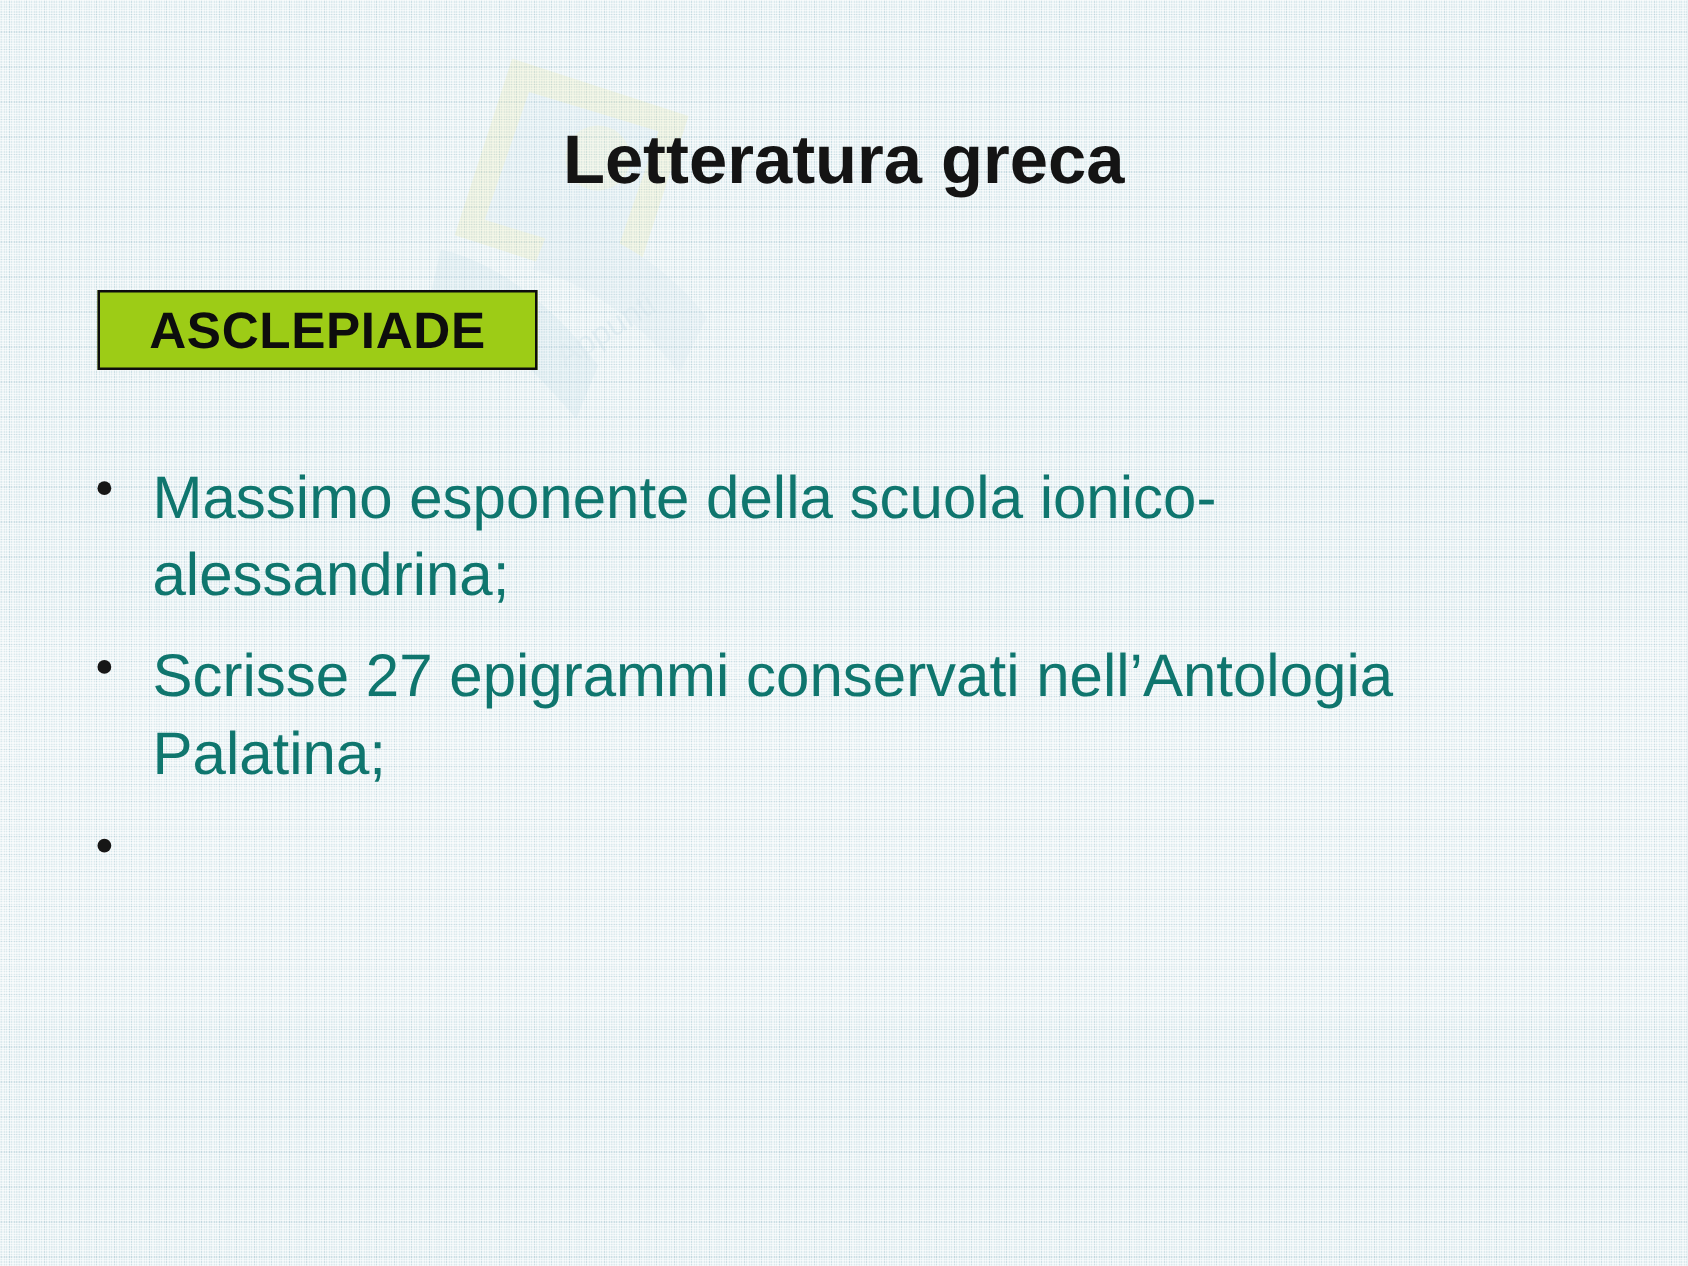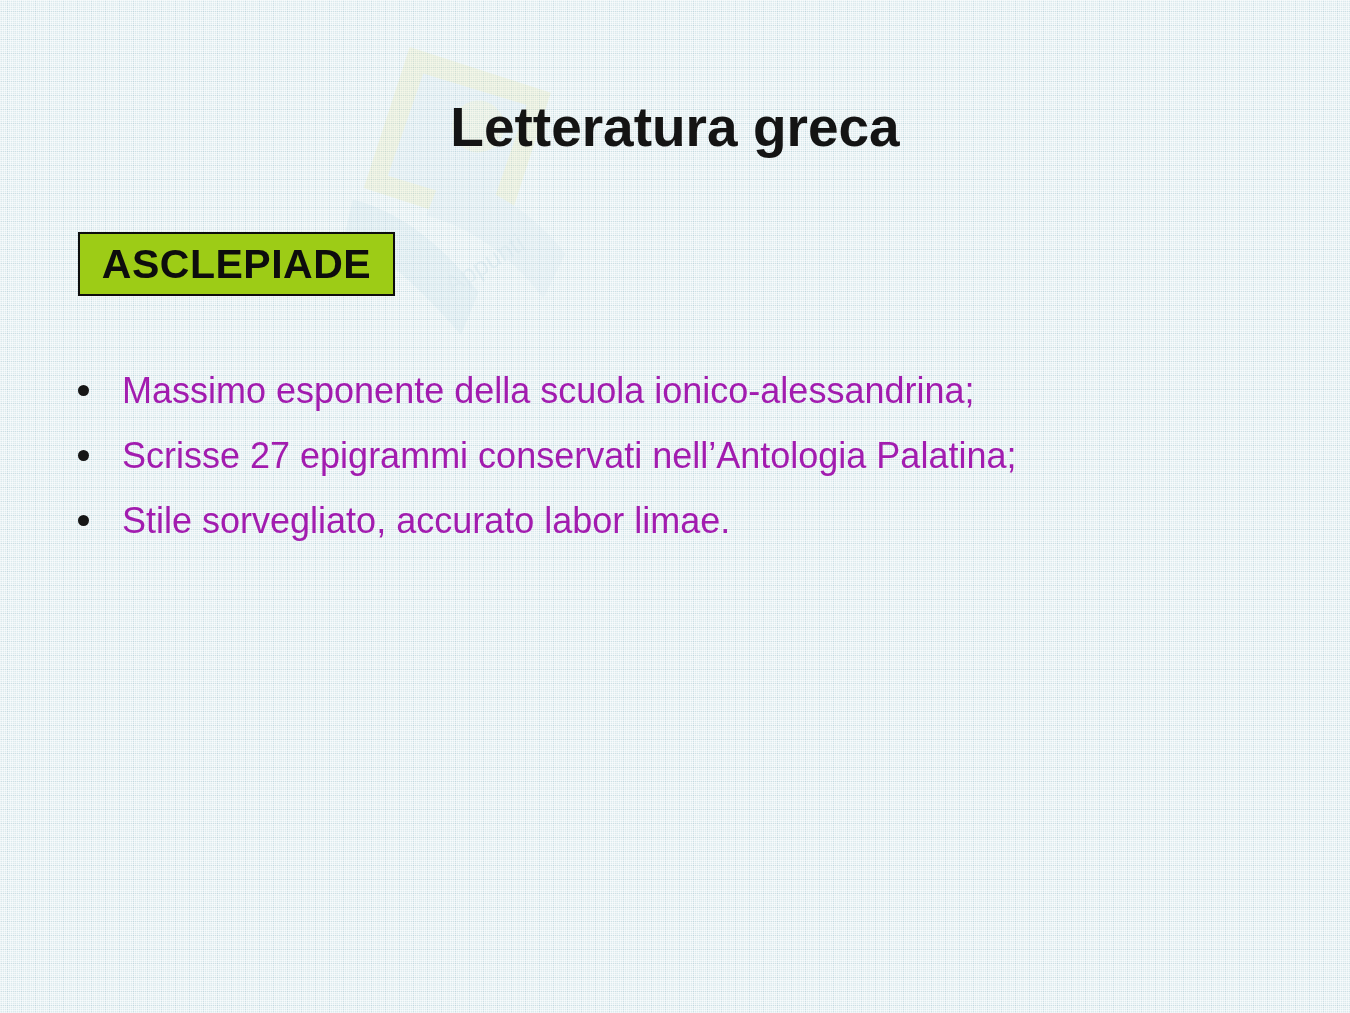--- a/index.html
+++ b/index.html
@@ -55,21 +55,21 @@
     line-height: 1.05;
     color: #141414;
     letter-spacing: 0px;
     white-space: nowrap;
   }
 
   #asclepiade-box {
     position: absolute;
     left: 78px;
     top: 232px;
-    width: 317px;
+    width: 352px;
     height: 64px;
     box-sizing: border-box;
     background: #9dcc16;
     border: 2px solid #0d0d0d;
     display: flex;
     align-items: center;
     justify-content: center;
   }
   #asclepiade-box .label {
     font-size: 41px;
@@ -85,23 +85,23 @@
     top: 368px;
     width: 1180px;
     list-style: none;
     margin: 0;
     padding: 0;
   }
   #bullet-list li {
     position: relative;
     padding-left: 52px;
     margin-bottom: 18px;
-    font-size: 36px;
+    font-size: 48px;
     line-height: 1.30;
-    color: #a21caf;
+    color: #0f766e;
   }
   #bullet-list li .dot {
     position: absolute;
     left: 8px;
     top: 17px;
     width: 11px;
     height: 11px;
     border-radius: 50%;
     background: #161616;
   }
@@ -134,17 +134,16 @@
     <li>
       <span class="dot"></span>
       <span>Massimo esponente della scuola ionico-alessandrina;</span>
     </li>
     <li>
       <span class="dot"></span>
       <span>Scrisse 27 epigrammi conservati nell’Antologia Palatina;</span>
     </li>
     <li>
       <span class="dot"></span>
-      <span>Stile sorvegliato, accurato labor limae.</span>
     </li>
   </ul>
 
 </div>
 
 </body></html>

